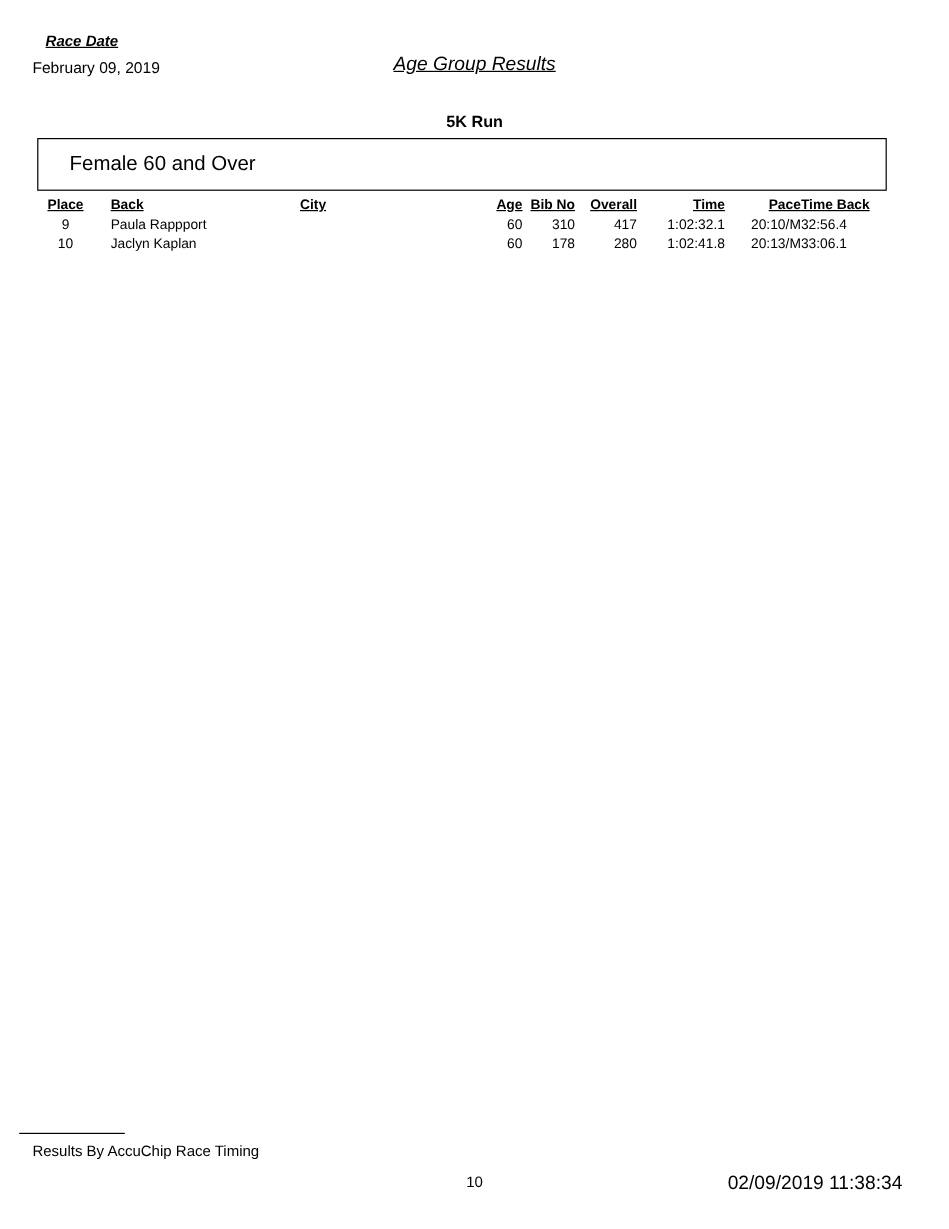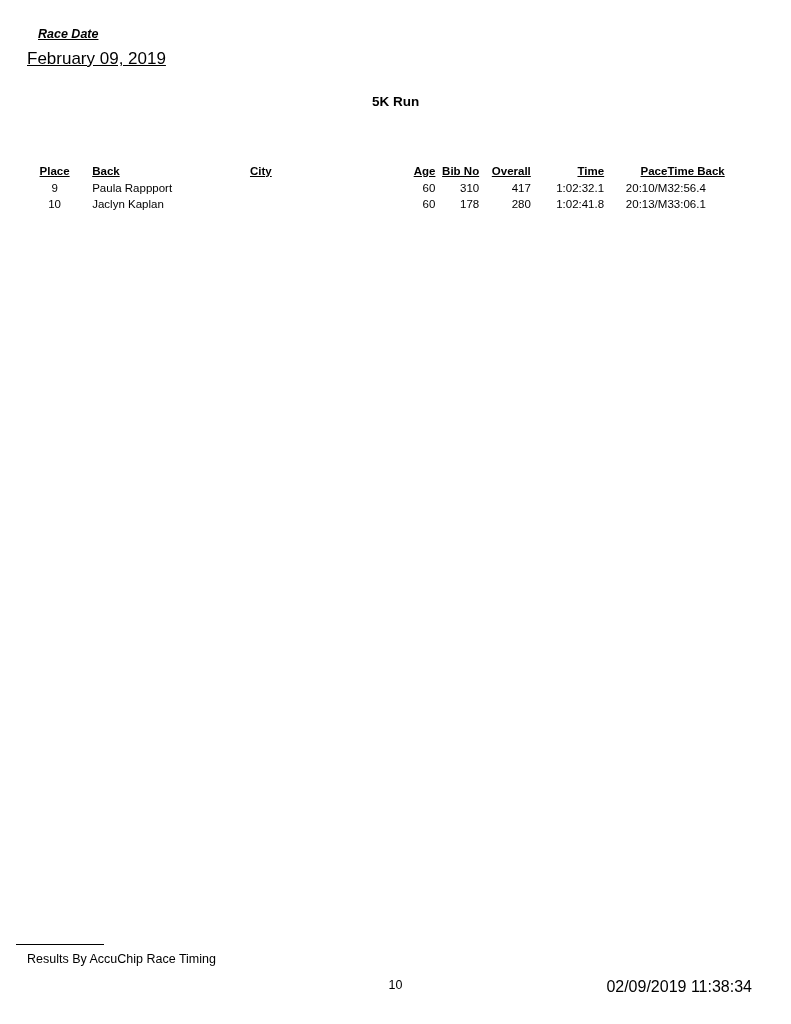--- a/index.html
+++ b/index.html
@@ -30,22 +30,21 @@
     top: 27px;
     font-size: 12.5px;
     font-style: italic;
     font-weight: bold;
     text-decoration: underline;
   }
   .race-date-value {
     position: absolute;
     left: 27px;
     top: 49px;
-    font-size: 17px;
-    text-decoration: underline;
+    font-size: 13px;
   }
   .doc-title {
     position: absolute;
     left: 0;
     right: 0;
     top: 18px;
     text-align: center;
     font-size: 17px;
   }
   .doc-subtitle {
@@ -159,22 +158,26 @@
   }
 </style>
 </head>
 <body>
 
 <div class="page">
 
   <div class="race-date-label">Race Date</div>
   <div class="race-date-value">February 09, 2019</div>
 
+  <div class="doc-subtitle">Age Group Results</div>
   <div class="doc-event">5K Run</div>
 
+  <div class="division-box">
+    <div class="division-title">Female 60 and Over</div>
+  </div>
 
   <table class="results-table">
     <thead>
       <tr>
         <th class="col-place"><span class="hdr">Place</span></th>
         <th class="col-name"><span class="hdr">Back</span></th>
         <th class="col-city"><span class="hdr">City</span></th>
         <th class="col-age"><span class="hdr">Age</span></th>
         <th class="col-bib"><span class="hdr">Bib No</span></th>
         <th class="col-overall"><span class="hdr">Overall</span></th>

